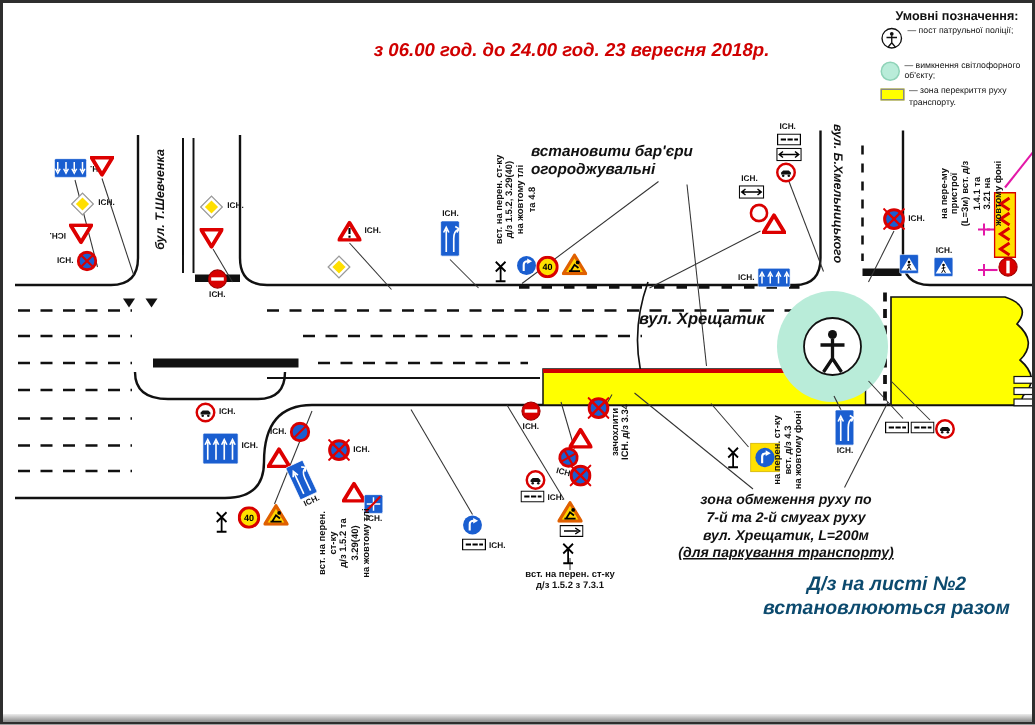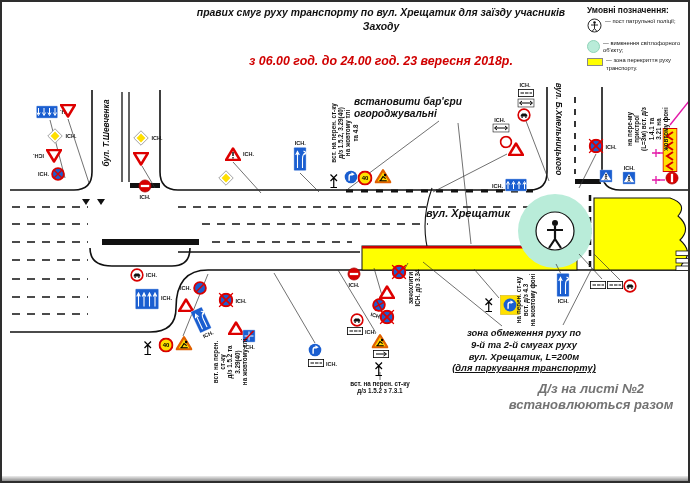--- a/index.html
+++ b/index.html
@@ -13,21 +13,21 @@
   .sign-label{position:absolute;font:bold 5.5px "Liberation Sans",sans-serif;color:#111;white-space:nowrap}
   .s-r{left:calc(100% + 2px);top:30%}
   .s-l{right:calc(100% + 2px);top:30%}
   .s-t{bottom:calc(100% + 1px);left:10%}
   .s-b{top:calc(100% + 1px);left:10%}
   .note{position:absolute;font:bold 6.3px/1.15 "Liberation Sans",sans-serif;text-align:center;white-space:pre-line}
   .title{position:absolute;left:178px;top:4px;width:402px;text-align:center;
          font:italic bold 10.4px/1.35 "Liberation Sans",sans-serif}
   .title-red{font:italic bold 12.4px/1.2 "Liberation Sans",sans-serif;margin-top:20px}
   .legend{position:absolute;left:585px;top:3px;width:102px}
-  .legend-title{font:bold 8.4px "Liberation Sans",sans-serif;text-align:left}
+  .legend-title{font:bold 8.4px "Liberation Sans",sans-serif;text-align:center}
   .legend-item{display:flex;align-items:flex-start;gap:3px;margin-top:3px}
   .legend-item .lab{font:normal 5.8px/1.25 "Liberation Sans",sans-serif}
   .sw-teal{flex:0 0 auto;width:13px;height:13px;border-radius:50%;background:#b9ecd9;border:1px solid #8fd3b8}
   .sw-yellow{flex:0 0 auto;width:16px;height:8px;background:#ffff00;border:1px solid #888;margin-top:1px}
   .street{position:absolute;white-space:nowrap}
   #st-khr{left:424px;top:205px;font:italic bold 11px "Liberation Sans",sans-serif}
   #st-khm{left:557px;top:127px;transform:translate(-50%,-50%) rotate(90deg);font:italic bold 8.3px "Liberation Sans",sans-serif}
   #st-shev{left:104px;top:131px;transform:translate(-50%,-50%) rotate(-90deg);font:italic bold 8.3px "Liberation Sans",sans-serif}
   .ann-barriers{position:absolute;left:352px;top:94px;width:172px;
         font:italic bold 10.2px/1.2 "Liberation Sans",sans-serif}
@@ -573,21 +573,20 @@
 на жовтому фоні</div>
       <div class="note" style="left: 646px; top: 127px; transform: translate(-50%, -50%) rotate(-90deg);">на пере-му пристрої
 (L=3м) вст. д/з 1.4.1 та
 3.21 на жовтому фоні</div>
       <div class="note" style="left: 378px; top: 385px; transform: translate(-50%, -50%) rotate(0deg);">вст. на перен. ст-ку
 д/з 1.5.2 з 7.3.1</div>
     </div>
 
   <div id="text-layer">
     <div class="title">
-      <div>правих смуг руху транспорту по вул. Хрещатик для заїзду учасників Заходу</div>
       <div class="title-red" style="color:#d00000">з 06.00 год. до 24.00 год. 23 вересня 2018р.</div>
     </div>
 
     <div class="legend">
       <div class="legend-title">Умовні позначення:</div>
       <div class="legend-item">
         <span>
           <svg width="15" height="15" viewBox="0 0 30 30">
             <circle cx="15" cy="15" r="13" fill="#fff" stroke="#111" stroke-width="1.8"></circle>
             <circle cx="15" cy="9" r="2.5" fill="#111"></circle>
@@ -610,25 +609,25 @@
     <div class="street" id="st-khm">вул. Б.Хмельницького</div>
     <div class="street" id="st-shev">бул. Т.Шевченка</div>
 
     <div class="ann-barriers">
       <div>встановити бар'єри</div>
       <div>огороджувальні</div>
     </div>
 
     <div class="zone-note">
       <div>зона обмеження руху по</div>
-      <div>9-й та 2-й смугах руху</div>
+      <div>7-й та 2-й смугах руху</div>
       <div>вул. Хрещатик, L=200м</div>
       <div class="u">(для паркування транспорту)</div>
     </div>
 
-    <div class="sheet-note" style="color:#737373">
+    <div class="sheet-note" style="color:#0c4a6e">
       <div>Д/з на листі №2</div>
       <div>встановлюються разом</div>
     </div>
   </div>
 
   <div class="bottom-edge"></div>
 </div>
 
 </body></html>

